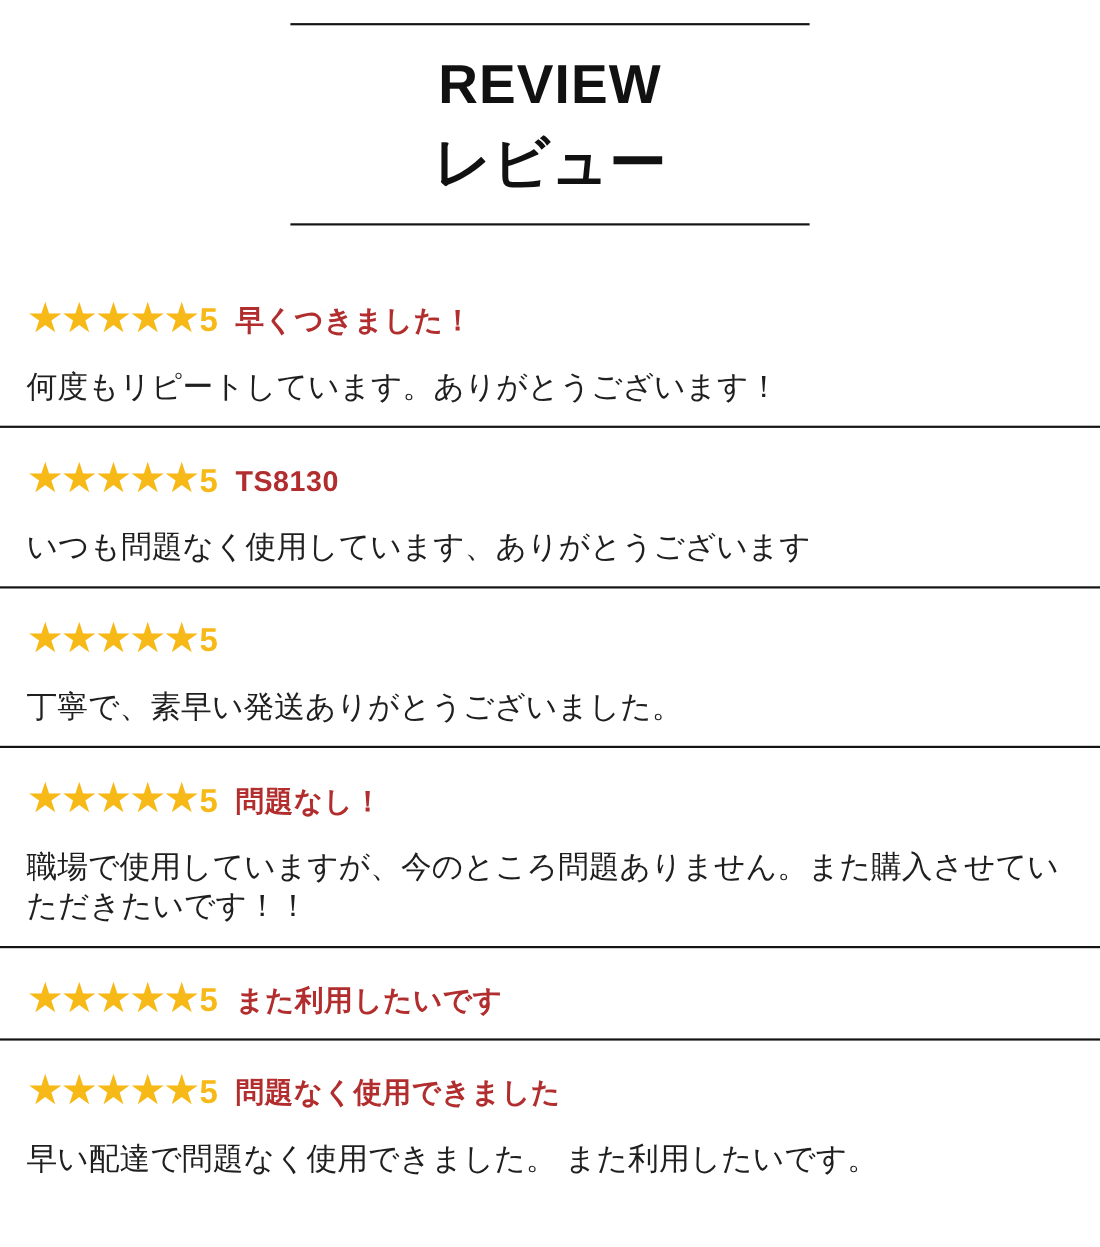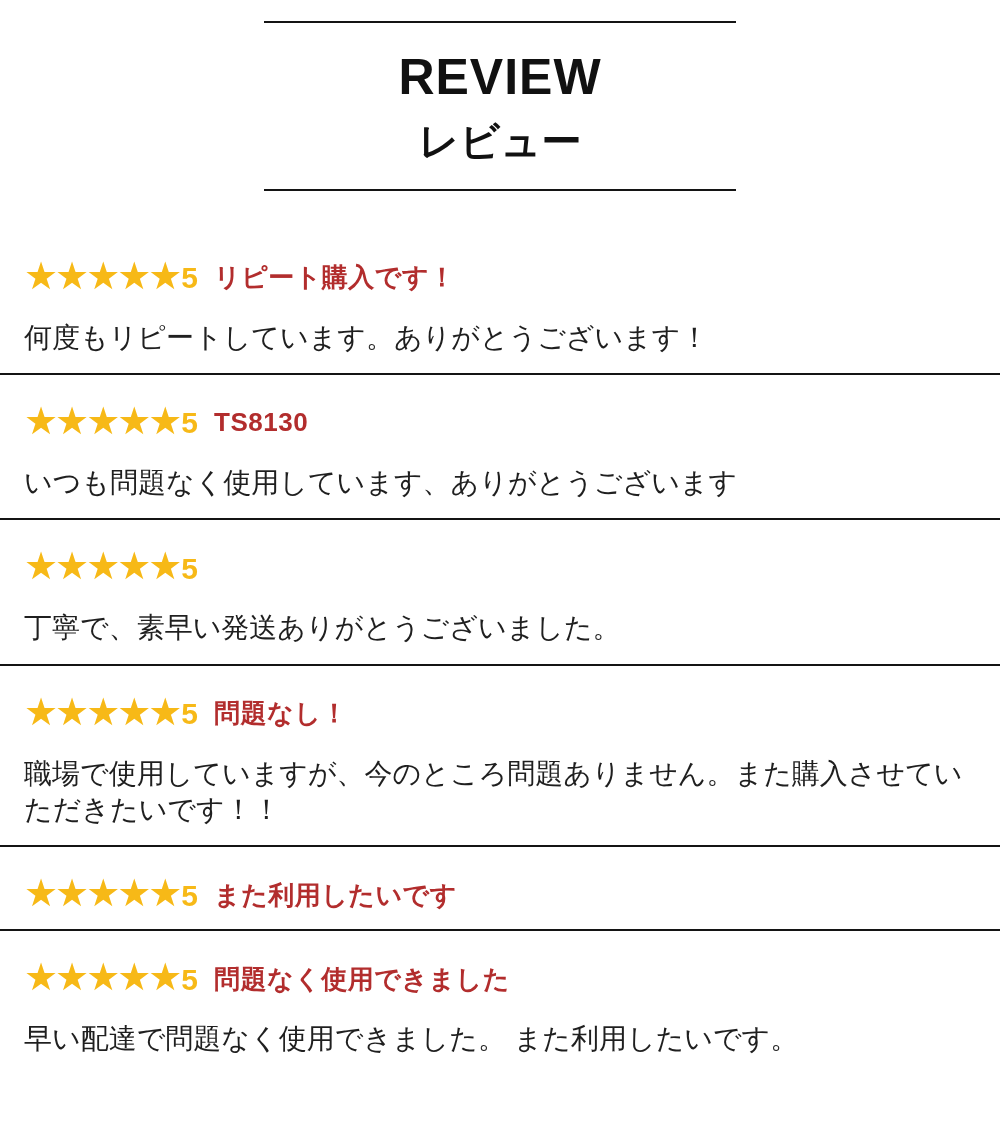--- a/index.html
+++ b/index.html
@@ -35,21 +35,21 @@
   }
   .header-title-en {
     font-size: 50px;
     font-weight: bold;
     letter-spacing: 1px;
     color: #111;
     margin: 12px 0 0;
     line-height: 1.15;
   }
   .header-title-ja {
-    font-size: 40px;
+    font-size: 52px;
     font-weight: bold;
     color: #111;
     margin: 10px 0 0;
     line-height: 1.2;
   }
 
   
   .reviews { margin-top: 34px; }
   .review {
     padding: 27px 24px 17px;
@@ -97,21 +97,21 @@
   <div class="header-box">
     <div class="header-title-en">REVIEW</div>
     <div class="header-title-ja">レビュー</div>
   </div>
 
   <div class="reviews" id="review-list">
   <div class="review">
     <div class="review-head">
       <span class="stars">★★★★★</span>
       <span class="score">5</span>
-      <span class="title">リピート購入です！</span>
+      <span class="title">早くつきました！</span>
     </div>
     <div class="body-text">何度もリピートしています。ありがとうございます！</div>
   </div>
 
   <div class="review">
     <div class="review-head">
       <span class="stars">★★★★★</span>
       <span class="score">5</span>
       <span class="title">TS8130</span>
     </div>

